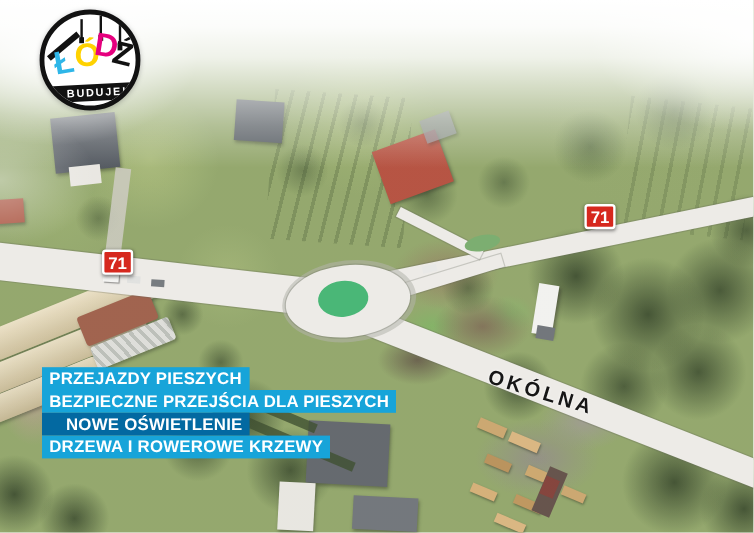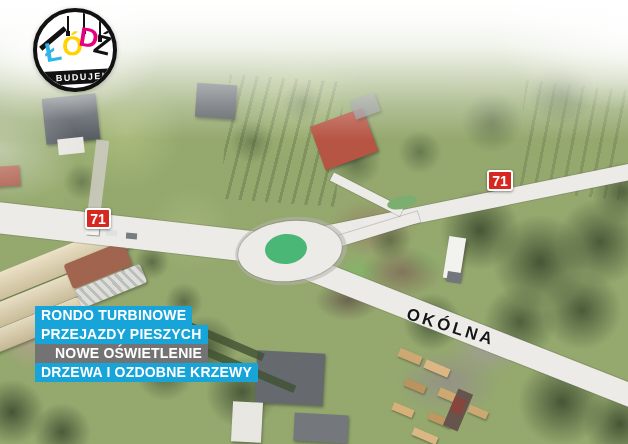--- a/index.html
+++ b/index.html
@@ -202,19 +202,19 @@
       <div class="buduje">BUDUJE!</div>
     </div>
   </div>
 
   <div class="badge badge-w" style="background: rgb(214, 40, 30);">71</div>
   <div class="badge badge-e" style="background: rgb(214, 40, 30);">71</div>
 
   <div class="street">OKÓLNA</div>
 
   <div class="features">
-    <div class="fbar" style="background: rgb(23, 164, 217);">RONDO TURBINOWE</div>
     <div class="fbar" style="background: rgb(23, 164, 217);">PRZEJAZDY PIESZYCH</div>
-    <div class="fbar" style="background: #737373; padding-left: 20px;">NOWE OŚWIETLENIE</div>
-    <div class="fbar" style="background: rgb(23, 164, 217);">DRZEWA I OZDOBNE KRZEWY</div>
+    <div class="fbar" style="background: rgb(23, 164, 217);">BEZPIECZNE PRZEJŚCIA DLA PIESZYCH</div>
+    <div class="fbar" style="background: #0369a1; padding-left: 20px;">NOWE OŚWIETLENIE</div>
+    <div class="fbar" style="background: rgb(23, 164, 217);">DRZEWA I ROWEROWE KRZEWY</div>
   </div>
 
 </div>
 
 </body></html>

